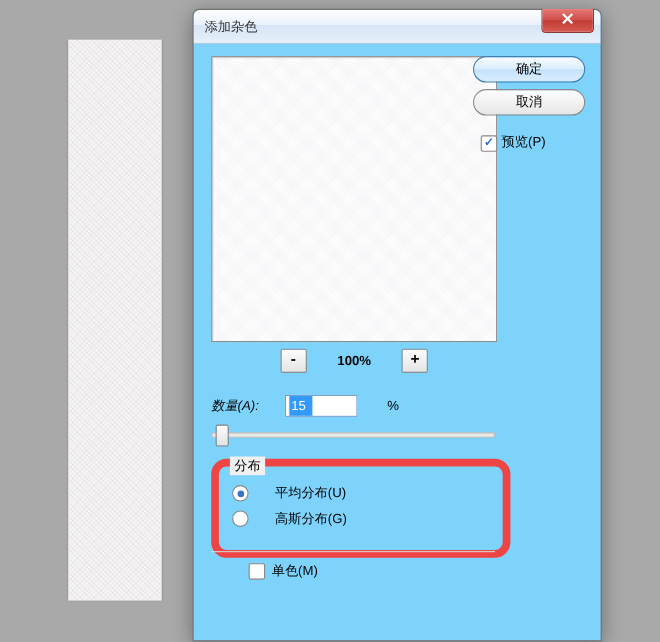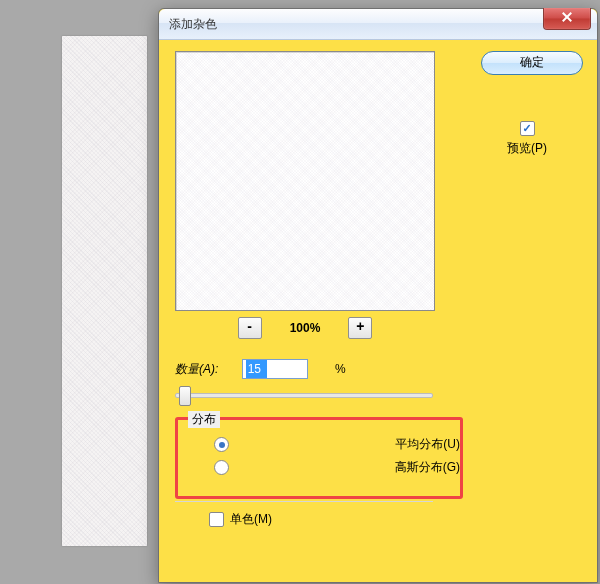--- a/index.html
+++ b/index.html
@@ -6,22 +6,22 @@
 
   
   .canvas-bg{position:absolute;left:0;top:0;width:158px;height:584px;background:#a9a9a9;}
   .doc{position:absolute;left:62px;top:36px;width:85px;height:510px;background:#f5f3f3;
        background-image:
          repeating-linear-gradient(45deg,rgba(180,180,195,0.15) 0,rgba(180,180,195,0.15) 1px,transparent 1px,transparent 3px),
          repeating-linear-gradient(-45deg,rgba(200,190,200,0.12) 0,rgba(200,190,200,0.12) 1px,transparent 1px,transparent 3px);
        box-shadow:0 0 2px rgba(0,0,0,0.2);}
 
   
-  .dialog{position:absolute;left:158px;top:8px;width:440px;height:575px;box-sizing:border-box;
-          border:1px solid #707070;border-radius:6px 6px 0 0;background:#fde047;
+  .dialog{position:absolute;left:175px;top:8px;width:372px;height:575px;box-sizing:border-box;
+          border:1px solid #707070;border-radius:6px 6px 0 0;background:#7dd3fc;
           box-shadow:0 4px 18px rgba(0,0,0,0.35);}
   .titlebar{height:30px;background:linear-gradient(#fdfdfe,#eaf1fb 45%,#d7e4f5 46%,#e7f0fb);
             border-bottom:1px solid #b7c7de;border-radius:6px 6px 0 0;position:relative;}
   .title-text{position:absolute;left:10px;top:7px;color:#333;font-size:12px;}
   .close-btn{position:absolute;right:6px;top:-1px;width:46px;height:21px;
              background:linear-gradient(#e67a78,#cf4d49 48%,#c03b34 52%,#d65b54);
              border:1px solid #8a3a36;border-top:none;border-radius:0 0 4px 4px;
              color:#fff;text-align:center;line-height:18px;box-shadow:inset 0 0 1px rgba(255,255,255,0.6);cursor:default;}
   .close-x{display:inline-block;width:10px;height:10px;position:relative;top:1px;}
   .close-x::before,.close-x::after{content:"";position:absolute;left:4px;top:-1px;width:2px;height:12px;background:#fff;}
@@ -41,40 +41,40 @@
   .zoom-row{position:absolute;left:16px;top:278px;width:260px;height:24px;text-align:center;font-weight:bold;}
   .zoom-btn{display:inline-block;width:22px;height:20px;border:1px solid #8f8f8f;background:linear-gradient(#fdfdfd,#e4e4e4);
             font-size:14px;line-height:17px;vertical-align:middle;border-radius:2px;text-align:center;}
   .zoom-label{display:inline-block;width:80px;text-align:center;vertical-align:middle;font-size:12px;}
 
   
   .side-btn{position:absolute;right:14px;width:100px;height:22px;border:1px solid #8a8a8a;border-radius:12px;
             background:linear-gradient(#fdfdfd,#e6e6e6);text-align:center;line-height:20px;font-size:12px;}
   .side-btn.ok{top:12px;border:1px solid #3c7fb1;background:linear-gradient(#f6fbff,#dceefd 48%,#c4e2fb 52%,#d9eefe);}
   .side-btn.cancel{top:42px;}
-  .preview-chk{position:absolute;right:50px;top:82px;display:flex;align-items:center;gap:4px;flex-direction:column;}
+  .preview-chk{position:absolute;right:50px;top:82px;display:flex;align-items:flex-end;gap:4px;}
   .chk{width:13px;height:13px;border:1px solid #888;background:#fff;border-radius:2px;display:inline-flex;align-items:center;justify-content:center;}
   .chk.checked::after{content:"✓";color:#2a6fc9;font-size:11px;font-weight:bold;line-height:11px;}
 
   
   .amount-row{position:absolute;left:16px;top:320px;width:260px;}
   .amount-label{display:inline-block;font-style:italic;}
   .amount-input{display:inline-block;width:58px;height:18px;border:1px solid #7a9fcf;background:#fff;padding:0 3px;margin:0 20px;position:relative;}
   .amount-value{background:#3399ff;color:#fff;padding:0 6px 0 2px;display:inline-block;line-height:18px;height:18px;}
   .amount-pct{display:inline-block;margin-left:4px;}
 
   
   .slider{position:absolute;left:16px;top:346px;width:258px;height:18px;}
   .slider-track{position:absolute;left:0;right:0;top:8px;height:3px;background:#e8e8e8;border:1px solid #bcbcbc;border-radius:2px;}
   .slider-thumb{position:absolute;top:1px;left:4px;width:10px;height:18px;background:linear-gradient(#fdfdfd,#e2e2e2);border:1px solid #888;border-radius:2px;}
 
   
-  .fieldset{position:absolute;left:16px;top:378px;width:258px;height:76px;border:3px solid #ef4444;border-radius:3px;padding-left:24px;}
+  .fieldset{position:absolute;left:16px;top:378px;width:258px;height:76px;border:7px solid #ef4444;border-radius:14px;}
   .legend{position:absolute;left:10px;top:-9px;background:#f0f0f0;padding:0 4px;font-size:12px;}
-  .radio-row{display:flex;align-items:center;gap:2px;margin:6px 0 0 12px;justify-content:space-between;}
+  .radio-row{display:flex;align-items:center;gap:24px;margin:6px 0 0 12px;}
   .radio{width:13px;height:13px;border:1px solid #888;border-radius:50%;background:#fff;display:inline-flex;align-items:center;justify-content:center;}
   .radio.checked::after{content:"";width:6px;height:6px;border-radius:50%;background:#3a75c4;}
   .fieldset .rows{padding-top:10px;}
 
   
   .mono-row{position:absolute;left:18px;top:472px;display:flex;align-items:center;gap:6px;padding-left:32px;}
 
   .divider{position:absolute;left:16px;top:462px;width:258px;height:1px;background:#d6d6d6;}
 </style>
 </head>
@@ -98,20 +98,21 @@
       <div class="preview-noise"></div>
     </div>
 
     <div class="zoom-row">
       <span class="zoom-btn">-</span>
       <span class="zoom-label">100%</span>
       <span class="zoom-btn">+</span>
     </div>
 
     <div class="side-btn ok">确定</div>
+    <div class="side-btn cancel">取消</div>
     <div class="preview-chk">
       <span class="chk checked"></span>
       <span>预览(P)</span>
     </div>
 
     <div class="amount-row">
       <span class="amount-label">数量(A):</span>
       <span class="amount-input">
         <span class="amount-value">15</span>
       </span>

